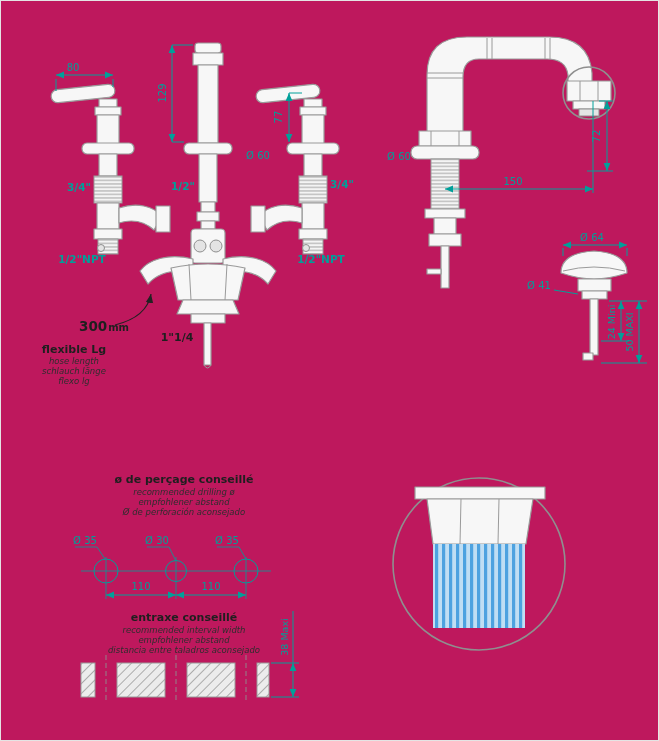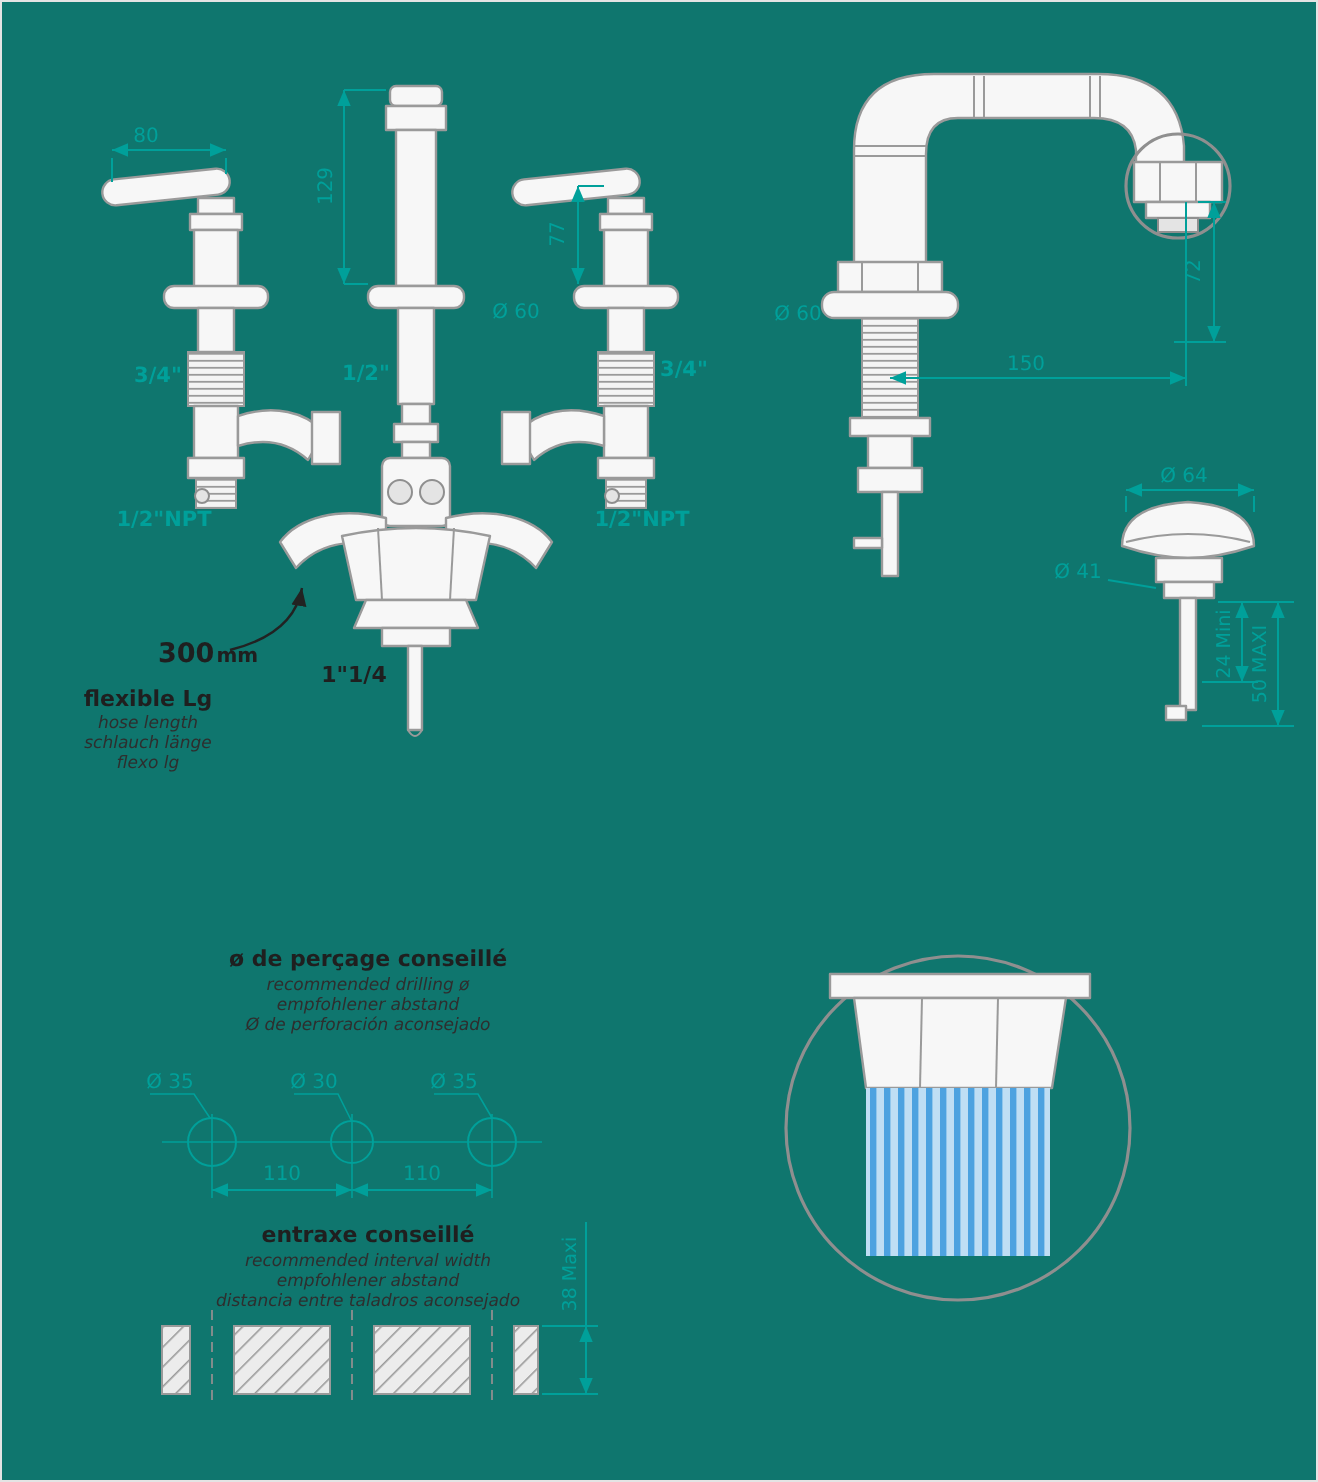--- a/index.html
+++ b/index.html
@@ -1,17 +1,17 @@
 <!DOCTYPE html>
 <html><head>
 <meta charset="utf-8">
 <style>
   html,body{margin:0;padding:0;background:#ffffff;}
   .sheet{
-    width:659px;height:741px;position:relative;background:#0f766e;
+    width:659px;height:741px;position:relative;background:#be185d;
     border:1px solid #e4e4e4;box-sizing:border-box;
     font-family:"DejaVu Sans", sans-serif;
   }
   svg{display:block;}
   .part{fill:#f7f7f7;stroke:#9a9a9a;stroke-width:1.2;stroke-linejoin:round;}
   .partd{fill:#e4e4e4;stroke:#8f8f8f;stroke-width:1;}
   .ln{stroke:#9a9a9a;stroke-width:1;fill:none;}
   .lnd{stroke:#8f8f8f;stroke-width:1.6;fill:none;}
   .lnk{stroke:#222222;stroke-width:1.2;fill:none;}
   .dim{stroke:#00A09A;stroke-width:1;fill:none;}

